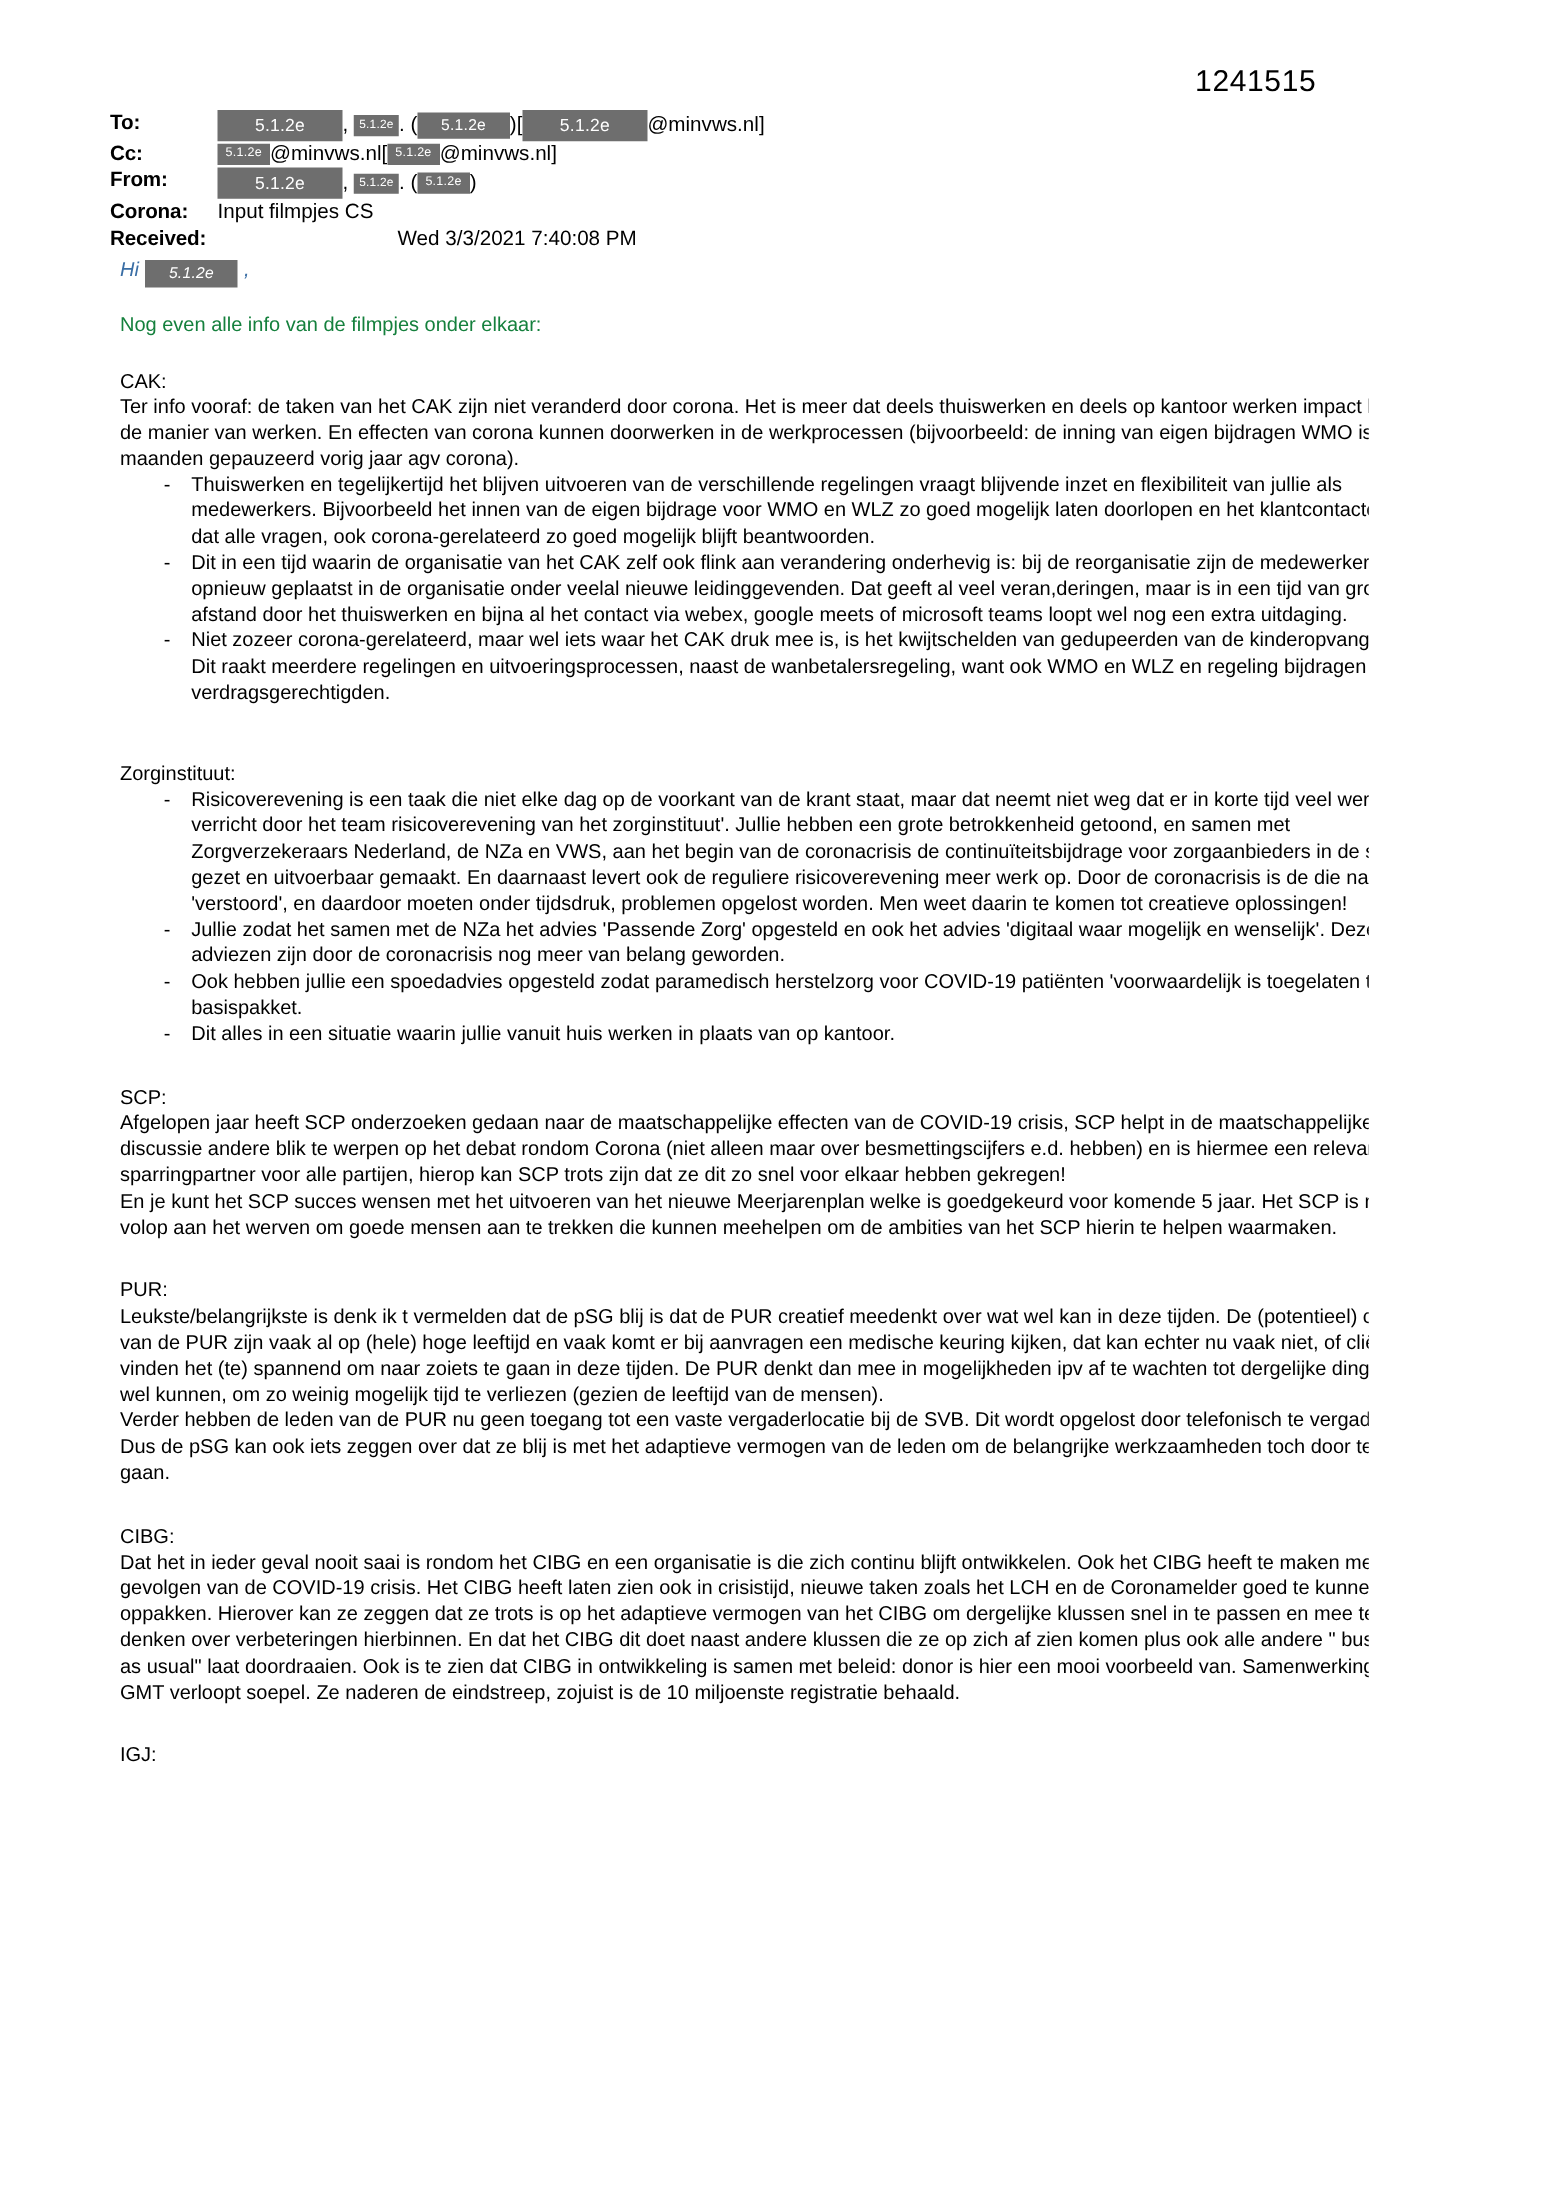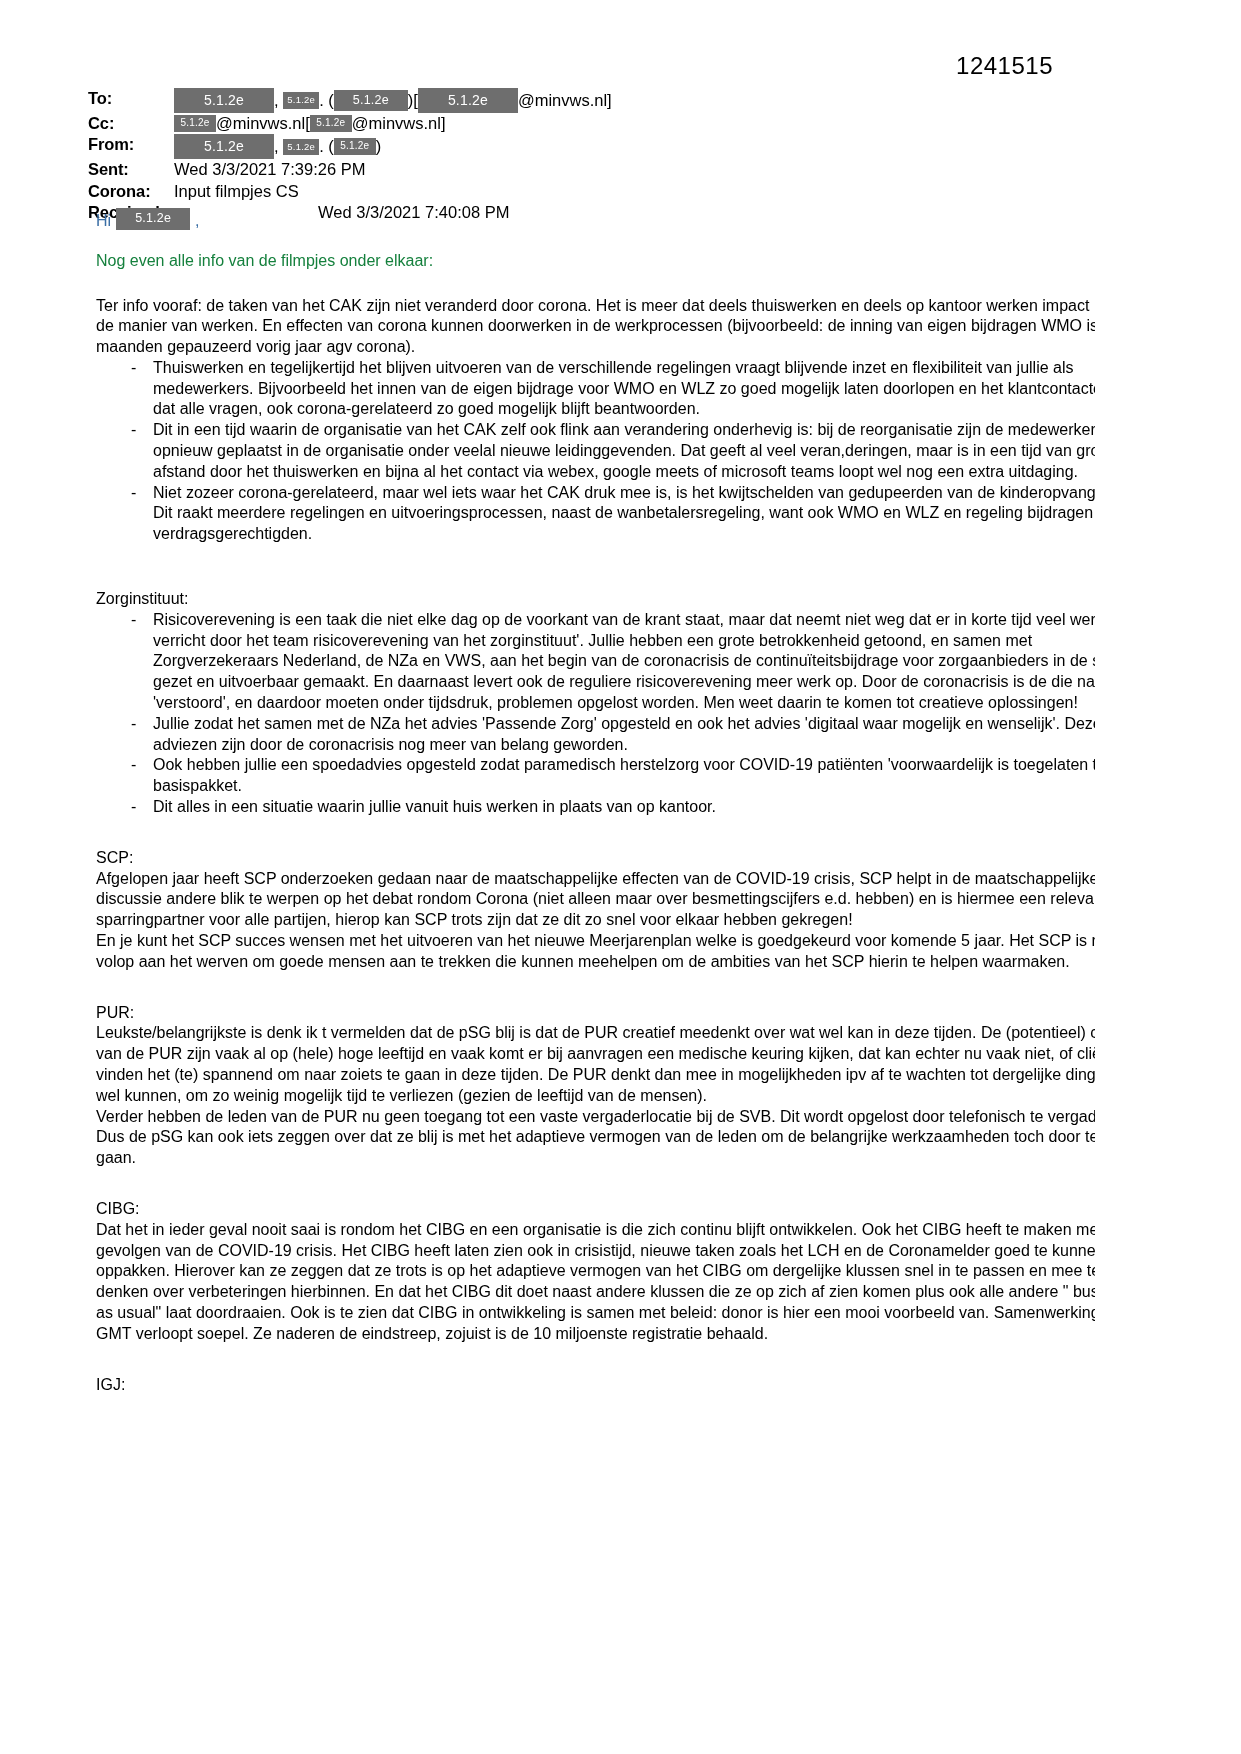--- a/index.html
+++ b/index.html
@@ -84,23 +84,24 @@
   .body-area {
     position: absolute;
     left: 96px;
     top: 208px;
     width: 1060px;
   }
   .greeting {
     color: #3a6ea5;
     font-size: 16px;
     display: flex;
-    align-items: flex-end;
+    align-items: flex-start;
     gap: 5px;
     margin-bottom: 22px;
+    font-style: italic;
   }
   .greeting .redact { background:#6e6e6e; }
 
   .blue-line {
     color: #15803d;
     font-size: 16px;
     margin-bottom: 26px;
   }
 
   .section { margin-bottom: 0px; }
@@ -157,24 +158,20 @@
       </div>
     </div>
 
     <div class="hdr-row">
       <div class="hdr-label">From:</div>
       <div class="hdr-value">
         <span class="redact w-lg">5.1.2e</span><span class="plain">, </span><span class="redact w-xs">5.1.2e</span><span class="plain">. (</span><span class="redact w-sm">5.1.2e</span><span class="plain">)</span>
       </div>
     </div>
 
-    <div class="hdr-row">
-      <div class="hdr-label">Sent:</div>
-      <div class="hdr-value indent-sent">Wed 3/3/2021 7:39:26 PM</div>
-    </div>
 
     <div class="hdr-row">
       <div class="hdr-label">Corona:</div>
       <div class="hdr-value">Input filmpjes CS</div>
     </div>
 
     <div class="hdr-row">
       <div class="hdr-label">Received:</div>
       <div class="hdr-value indent-received">Wed 3/3/2021 7:40:08 PM</div>
     </div>
@@ -185,20 +182,21 @@
 
     <div class="greeting">
       <span>Hi</span>
         <span class="redact w-md">5.1.2e</span>
         <span>,</span>
     </div>
 
     <div class="blue-line">Nog even alle info van de filmpjes onder elkaar:</div>
 
     <div class="section">
+      <div class="section-title">CAK:</div>
       <div class="para">Ter info vooraf: de taken van het CAK zijn niet veranderd door corona. Het is meer dat deels thuiswerken en deels op kantoor werken impact heeft op de manier van werken. En effecten van corona kunnen doorwerken in de werkprocessen (bijvoorbeeld: de inning van eigen bijdragen WMO is twee maanden gepauzeerd vorig jaar agv corona).</div>
       <ul class="dashes">
         <li>Thuiswerken en tegelijkertijd het blijven uitvoeren van de verschillende regelingen vraagt blijvende inzet en flexibiliteit van jullie als medewerkers. Bijvoorbeeld het innen van de eigen bijdrage voor WMO en WLZ zo goed mogelijk laten doorlopen en het klantcontactcentrum dat alle vragen, ook corona-gerelateerd zo goed mogelijk blijft beantwoorden.</li>
         <li>Dit in een tijd waarin de organisatie van het CAK zelf ook flink aan verandering onderhevig is: bij de reorganisatie zijn de medewerkers opnieuw geplaatst in de organisatie onder veelal nieuwe leidinggevenden. Dat geeft al veel veran,deringen, maar is in een tijd van grote afstand door het thuiswerken en bijna al het contact via webex, google meets of microsoft teams loopt wel nog een extra uitdaging.</li>
         <li>Niet zozeer corona-gerelateerd, maar wel iets waar het CAK druk mee is, is het kwijtschelden van gedupeerden van de kinderopvangtoeslag. Dit raakt meerdere regelingen en uitvoeringsprocessen, naast de wanbetalersregeling, want ook WMO en WLZ en regeling bijdragen verdragsgerechtigden.</li>
       </ul>
     </div>
 
     <div class="gap-lg"></div>
 

